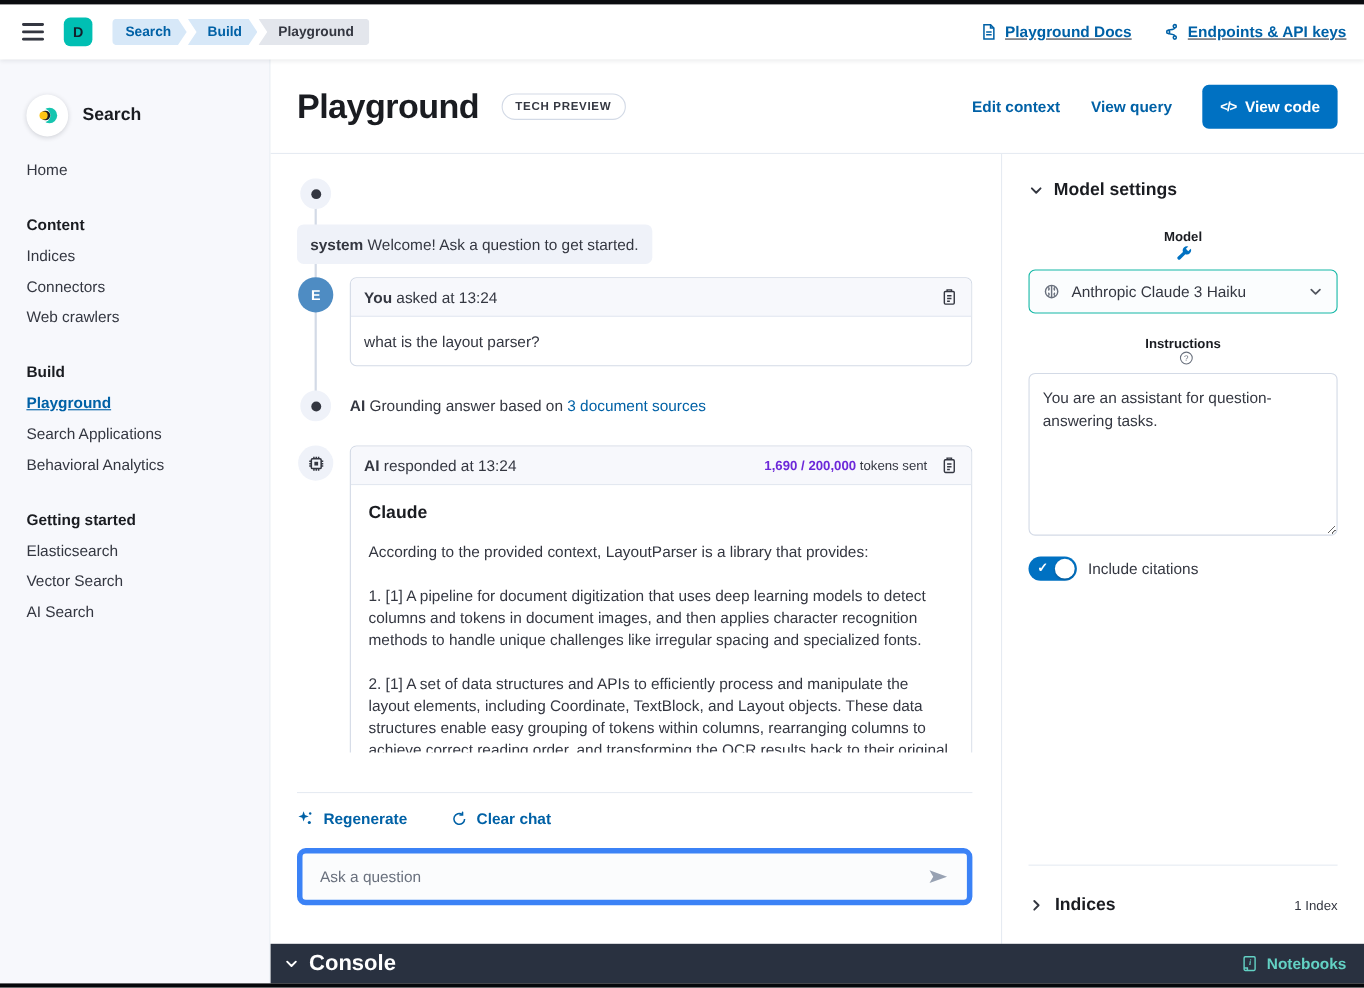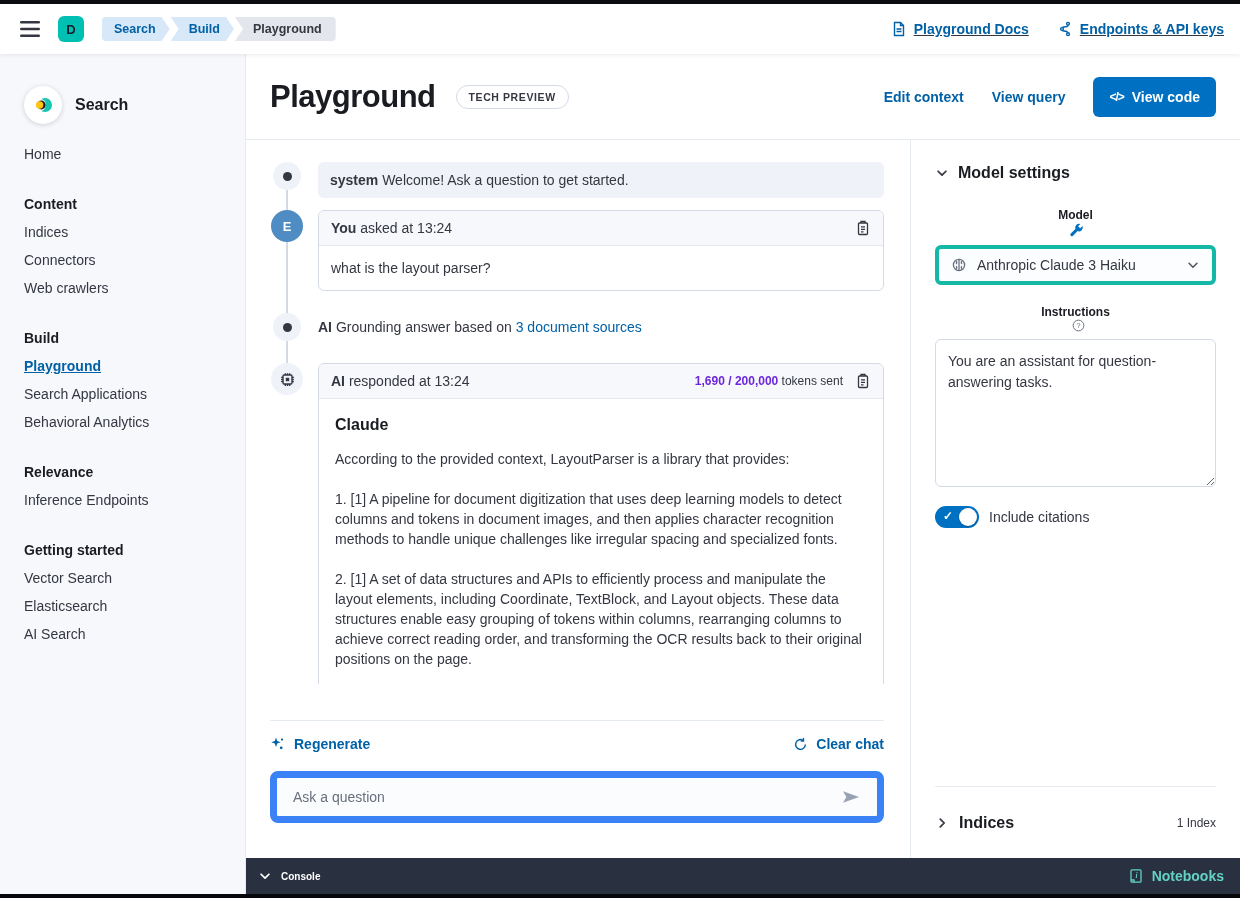--- a/index.html
+++ b/index.html
@@ -74,56 +74,56 @@
   .msg-list { height:522px; overflow:hidden; position:relative; }
   .timeline { position:absolute; left:16px; top:22px; width:2px; height:196px; background:#d3dae6; }
   .msg { display:flex; gap:14px; align-items:flex-start; position:relative; }
   .avatar-col { width:34px; flex:none; display:flex; justify-content:center; }
   .avatar-dot { width:28px; height:28px; border-radius:50%; background:#eff2f9; display:flex; align-items:center; justify-content:center; }
   .avatar-dot::after { content:""; width:9px; height:9px; border-radius:50%; background:#343741; }
   .avatar-user { width:32px; height:32px; border-radius:50%; background:#4e8cc3; color:#fff; font-size:13px; font-weight:600; display:flex; align-items:center; justify-content:center; }
   .avatar-ai { width:32px; height:32px; border-radius:50%; background:#eff2f9; display:flex; align-items:center; justify-content:center; }
 
   .sys-bubble { flex:1; background:#eff2f9; border-radius:6px; padding:8px 12px; font-size:14px; line-height:20px; }
-  .msg-sys { margin-bottom:12px; }
+  .msg-sys { margin-bottom:12px;flex-direction:column; }
   .msg-user { margin-bottom:22px; }
   .msg-ground { margin-bottom:22px; }
   .ground-text { font-size:14px; line-height:28px; }
   .link-inline { color:#0061a6; cursor:pointer; }
 
   .chat-card { flex:1; border:1px solid #d3dae6; border-radius:6px; background:#fff; overflow:hidden; }
   .card-head { background:#f7f8fc; border-bottom:1px solid #e3e8f0; padding:9px 12px; display:flex; align-items:center; font-size:14px; }
   .card-head .spacer { flex:1; }
   .tokens { font-size:12px; margin-right:12px; }
   .tokens b { color:#6d28d9; }
   .copy-btn { cursor:pointer; display:flex; }
   .card-body { padding:12px; font-size:14px; line-height:20px; }
   .ai-body { padding:16px; }
   .summary-h { font-size:16px; font-weight:700; color:#1a1c21; margin-bottom:14px; }
   .ai-par { margin-bottom:20px; font-size:14px; line-height:20px; color:#343741; }
 
   .chat-divider { border:none; border-top:1px solid #e6ebf2; margin-top:36px; }
-  .chat-actions { display:flex; align-items:center; gap:40px; margin-top:15px;justify-content:space-between; }
+  .chat-actions { display:flex; align-items:center; gap:40px; margin-top:15px; }
   .chat-action { display:flex; align-items:center; gap:8px; color:#0061a6; font-size:14px; font-weight:600; cursor:pointer; }
   .ask-box {
-    margin-top:19px; height:52px; border:7px solid #3b82f6; border-radius:8px; background:#fbfcfd;
+    margin-top:19px; height:52px; border:5px solid #3b82f6; border-radius:8px; background:#fbfcfd;
     display:flex; align-items:center; padding:0 16px; gap:10px;
   }
   .ask-input { flex:1; border:none; outline:none; background:transparent; font-size:14px; color:#343741; font-family:"Liberation Sans", sans-serif; }
   .ask-input::placeholder { color:#69707d; }
 
   
   .right-panel { width:330px; flex:none; border-left:1px solid #e6ebf2; padding:24px 24px 0; display:flex; flex-direction:column; }
   .panel-head { display:flex; align-items:center; gap:9px; cursor:pointer; }
   .panel-title { font-size:16px; font-weight:700; color:#1a1c21; }
   .field-label-row { display:flex; align-items:center; margin-top:26px;flex-direction:column; }
   .field-label { font-size:12px; font-weight:700; color:#1a1c21; }
   .field-label-row .spacer { flex:1; }
   .select-box {
-    margin-top:7px; height:40px; border:4px solid #14b8a6; border-radius:6px; background:#fbfdfe;
+    margin-top:7px; height:40px; border:1px solid #14b8a6; border-radius:6px; background:#fbfdfe;
     display:flex; align-items:center; padding:0 12px; gap:10px; cursor:pointer;
   }
   .select-text { flex:1; font-size:14px; color:#343741; }
   .help-icon { margin-left:5px; display:flex; cursor:pointer; }
   .instructions-area {
     margin-top:7px; width:100%; height:148px; border:1px solid #d3dae6; border-radius:6px;
     padding:11px 12px; font-size:14px; line-height:21px; color:#343741; background:#fff;
     font-family:"Liberation Sans", sans-serif; resize:both; outline:none;
   }
   .toggle-row { margin-top:19px; display:flex; align-items:center; gap:10px; }
@@ -132,21 +132,21 @@
   .toggle .tick { position:absolute; left:8px; top:2.5px; color:#fff; font-size:12px; font-weight:700; }
   .toggle-label { font-size:14px; color:#343741; }
   .panel-spacer { flex:1; }
   .indices-row { border-top:1px solid #e6ebf2; height:72px; display:flex; align-items:center; gap:10px; }
   .indices-title { font-size:16px; font-weight:700; color:#1a1c21; }
   .indices-row .spacer { flex:1; }
   .indices-count { font-size:12px; color:#343741; }
 
   
   .console-bar { height:36px; flex:none; background:#293140; display:flex; align-items:center; padding:0 16px 0 12px; }
-  .console-left { display:flex; align-items:center; gap:9px; color:#fff; font-size:10px; font-weight:600; cursor:pointer; }
+  .console-left { display:flex; align-items:center; gap:9px; color:#fff; font-size:20px; font-weight:600; cursor:pointer; }
   .console-right { margin-left:auto; display:flex; align-items:center; gap:8px; color:#63d1c4; font-size:14px; font-weight:600; cursor:pointer; }
 </style>
 </head>
 <body>
 
 <div class="top-strip"></div>
 
 <header class="app-header">
   <div class="menu-btn">
     <svg width="20" height="16" viewBox="0 0 20 16">
@@ -210,27 +210,23 @@
       <div class="side-item">Connectors</div>
       <div class="side-item">Web crawlers</div>
     </li>
     <li class="side-section">
       <div class="side-header">Build</div>
       <div class="side-item active">Playground</div>
       <div class="side-item">Search Applications</div>
       <div class="side-item">Behavioral Analytics</div>
     </li>
     <li class="side-section">
-      <div class="side-header">Relevance</div>
-      <div class="side-item">Inference Endpoints</div>
-    </li>
-    <li class="side-section">
       <div class="side-header">Getting started</div>
+      <div class="side-item">Elasticsearch</div>
       <div class="side-item">Vector Search</div>
-      <div class="side-item">Elasticsearch</div>
       <div class="side-item">AI Search</div>
     </li>
   </ul>
 </aside>
 
 <div class="main">
 
   <div class="page-header">
     <h1 class="page-title">Playground</h1>
     <span class="tech-badge">TECH PREVIEW</span>

